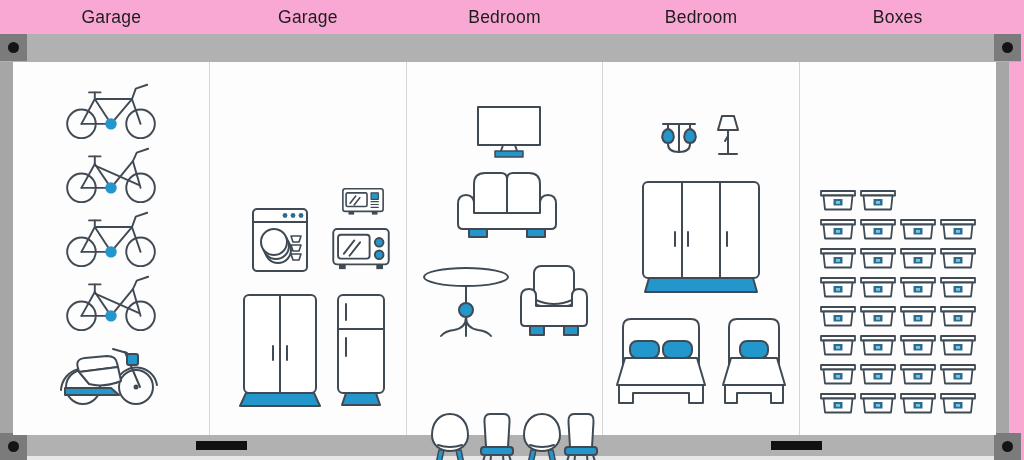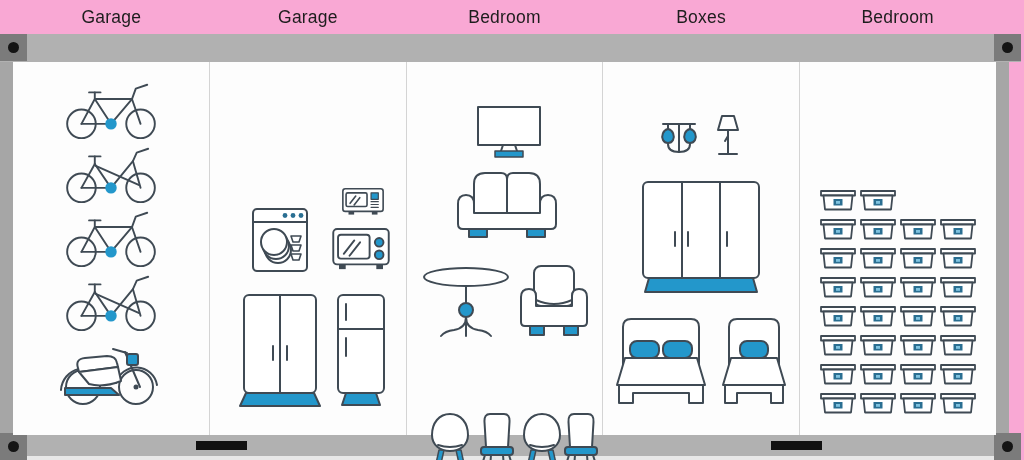--- a/index.html
+++ b/index.html
@@ -275,22 +275,22 @@
     </symbol>
   </defs>
 </svg>
 
 <div class="stage">
 
   <div class="labels-row">
     <div class="lab">Garage</div>
     <div class="lab">Garage</div>
     <div class="lab">Bedroom</div>
+    <div class="lab">Bedroom</div>
     <div class="lab">Boxes</div>
-    <div class="lab">Bedroom</div>
   </div>
 
   <div class="rail-top"></div>
   <div class="side-left"></div>
   <div class="side-right"></div>
   <div class="rail-bottom"></div>
   <div class="rail-strip"></div>
 
   <div class="corner tl">
       <div class="bolt"></div>

